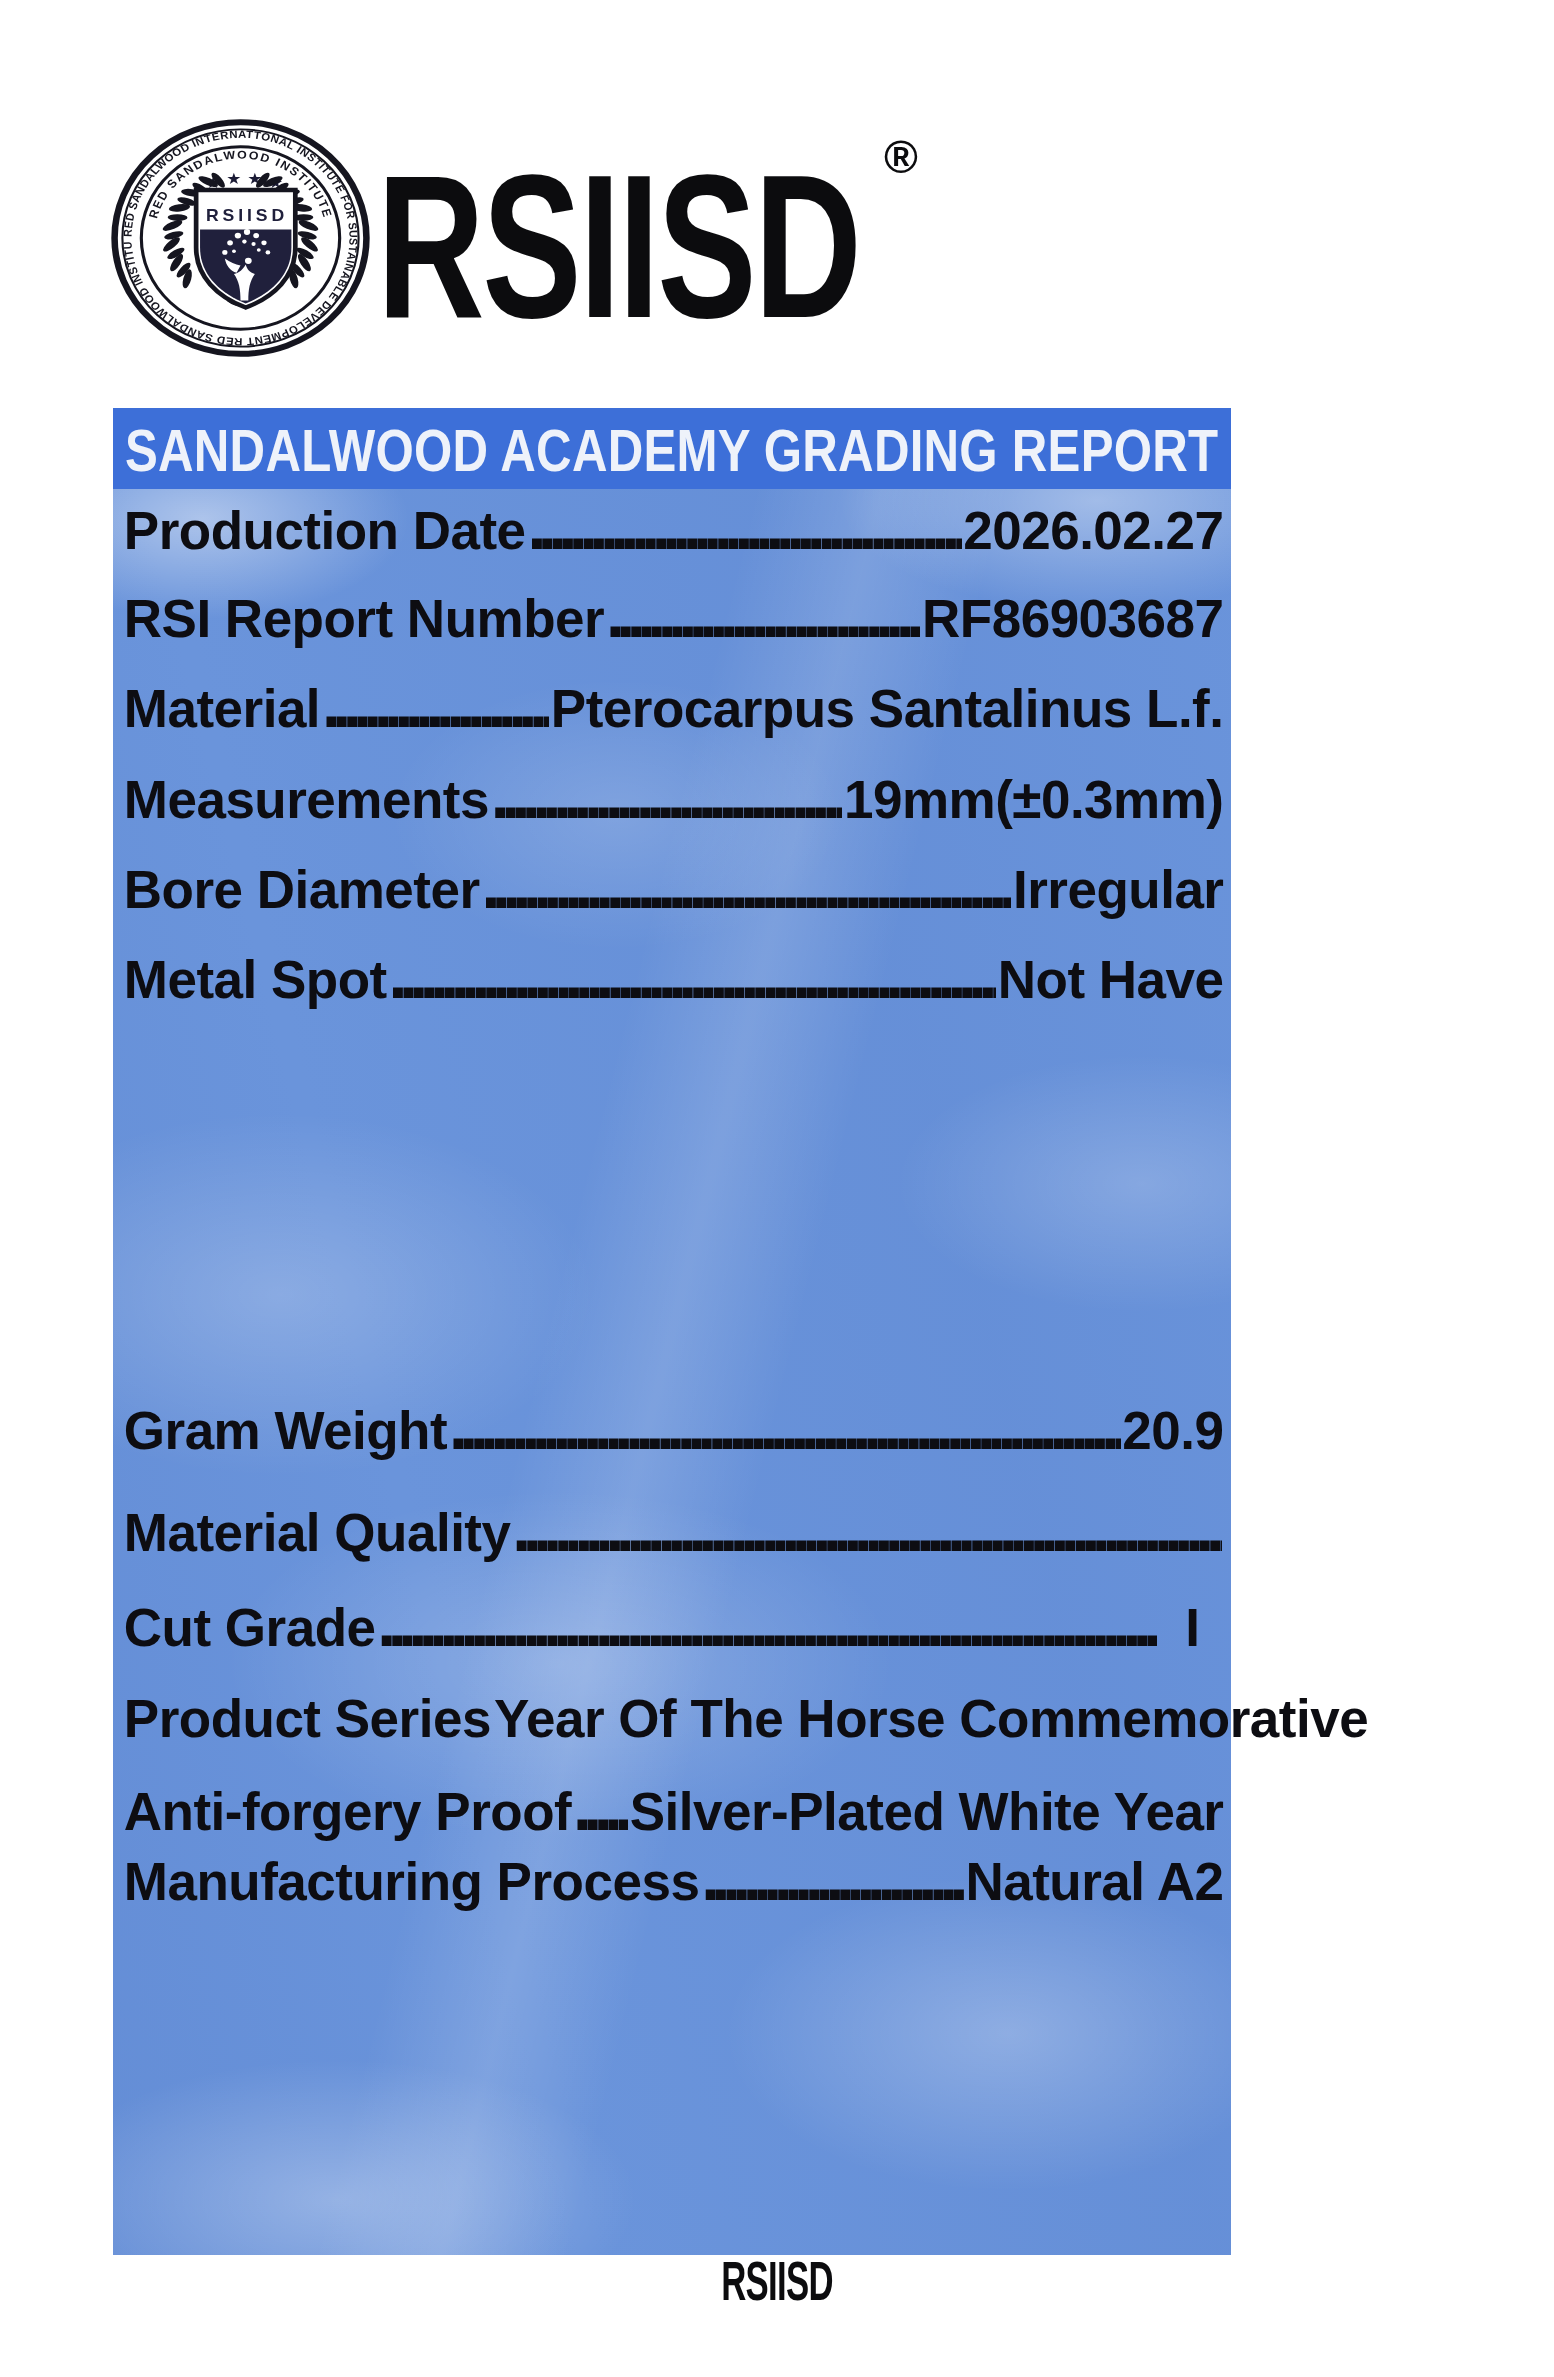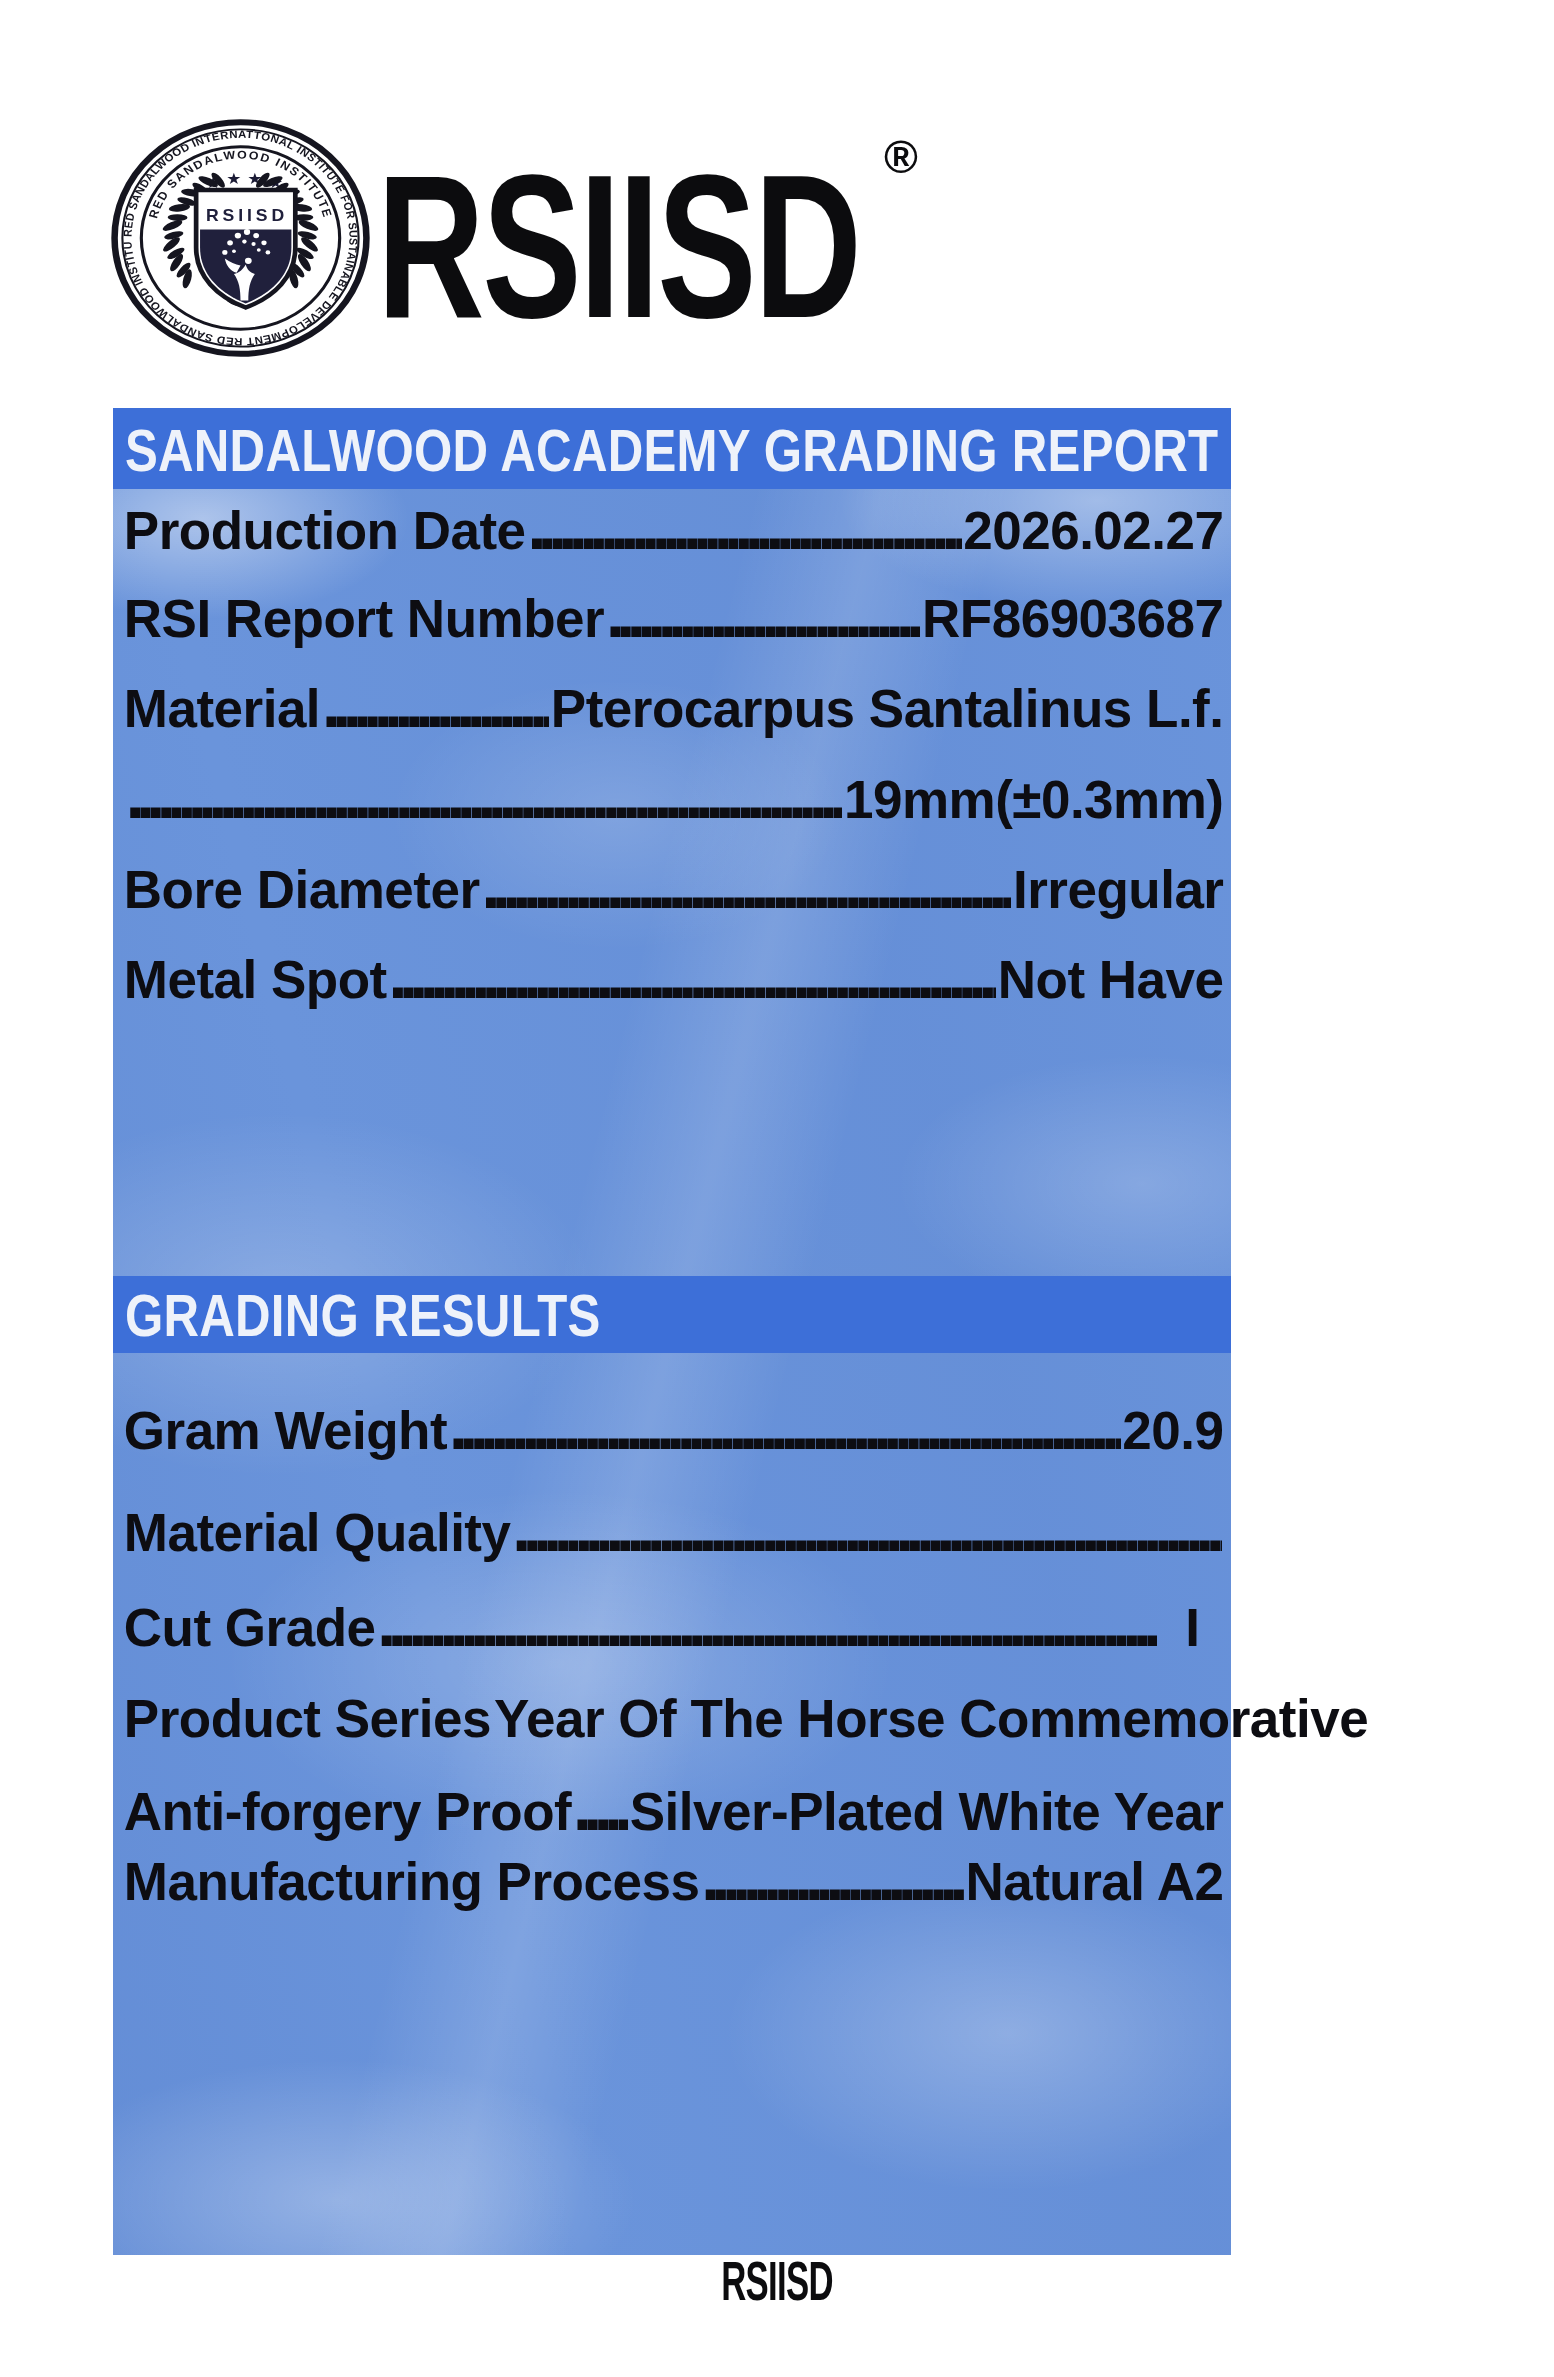--- a/index.html
+++ b/index.html
@@ -142,37 +142,35 @@
       <span class="lbl">RSI Report Number</span>
         <span class="leader">............................................................................................................................................</span>
         <span class="val">RF86903687</span>
     </div>
     <div class="row" style="top:260px">
       <span class="lbl">Material</span>
         <span class="leader">............................................................................................................................................</span>
         <span class="val">Pterocarpus Santalinus L.f.</span>
     </div>
     <div class="row" style="top:351px">
+      <span class="lbl">Measurements</span>
         <span class="leader">............................................................................................................................................</span>
         <span class="val">19mm(±0.3mm)</span>
     </div>
     <div class="row" style="top:441px">
       <span class="lbl">Bore Diameter</span>
         <span class="leader">............................................................................................................................................</span>
         <span class="val">Irregular</span>
     </div>
     <div class="row" style="top:531px">
       <span class="lbl">Metal Spot</span>
         <span class="leader">............................................................................................................................................</span>
         <span class="val">Not Have</span>
     </div>
 
-    <div class="bar bar2">
-      <span class="t">GRADING RESULTS</span>
-    </div>
 
     <div class="row" style="top:982px">
       <span class="lbl">Gram Weight</span>
         <span class="leader">............................................................................................................................................</span>
         <span class="val">20.9</span>
     </div>
     <div class="row" style="top:1084px">
       <span class="lbl">Material Quality</span>
         <span class="leader">............................................................................................................................................</span>
     </div>

